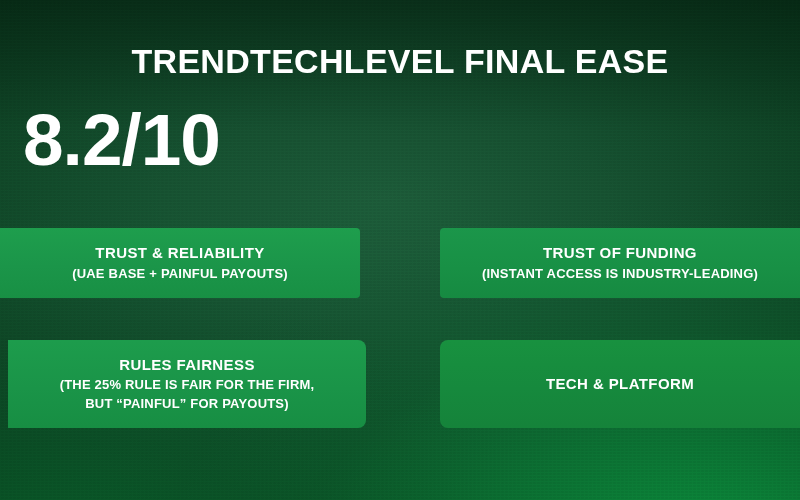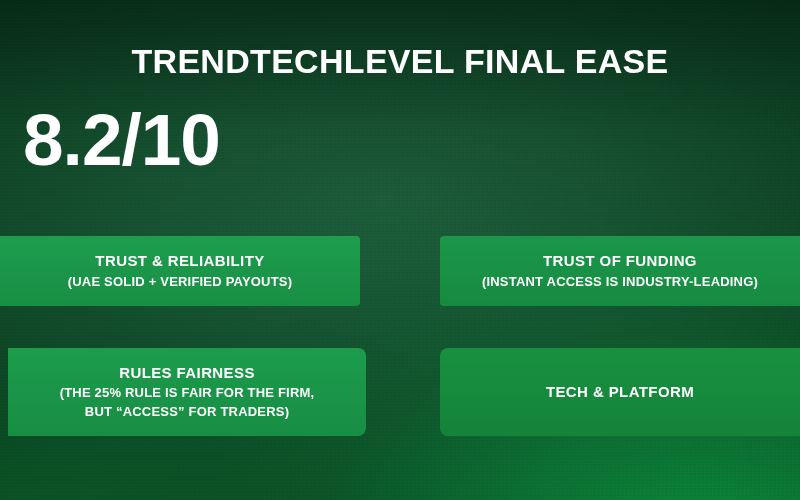--- a/index.html
+++ b/index.html
@@ -93,21 +93,20 @@
   .card {
     position: absolute;
     box-sizing: border-box;
     display: flex;
     flex-direction: column;
     align-items: center;
     justify-content: center;
     text-align: center;
     color: #ffffff;
     padding: 0 10px;
-    margin-top: 8px;
   }
 
   .card .c-title {
     font-size: 15px;
     font-weight: bold;
     letter-spacing: 0.4px;
     line-height: 1.35;
   }
   .card .c-sub {
     font-size: 13px;
@@ -145,32 +144,32 @@
 
 <div id="infographic">
   <div class="layer">
 
     <div class="headline">TRENDTECHLEVEL FINAL EASE</div>
 
     <div class="score">8.2/10</div>
 
     <div class="card" id="card-trust">
       <div class="c-title">TRUST &amp; RELIABILITY</div>
-      <div class="c-sub">(UAE SOLID + VERIFIED PAYOUTS)</div>
+      <div class="c-sub">(UAE BASE + PAINFUL PAYOUTS)</div>
     </div>
 
     <div class="card" id="card-funding">
       <div class="c-title">TRUST OF FUNDING</div>
       <div class="c-sub">(INSTANT ACCESS IS INDUSTRY-LEADING)</div>
     </div>
 
     <div class="card" id="card-rules">
       <div class="c-title">RULES FAIRNESS</div>
       <div class="c-sub">(THE 25% RULE IS FAIR FOR THE FIRM,</div>
-      <div class="c-sub">BUT “ACCESS” FOR TRADERS)</div>
+      <div class="c-sub">BUT “PAINFUL” FOR PAYOUTS)</div>
     </div>
 
     <div class="card" id="card-tech">
       <div class="c-title">TECH &amp; PLATFORM</div>
     </div>
 
   </div>
 </div>
 
 </body></html>

